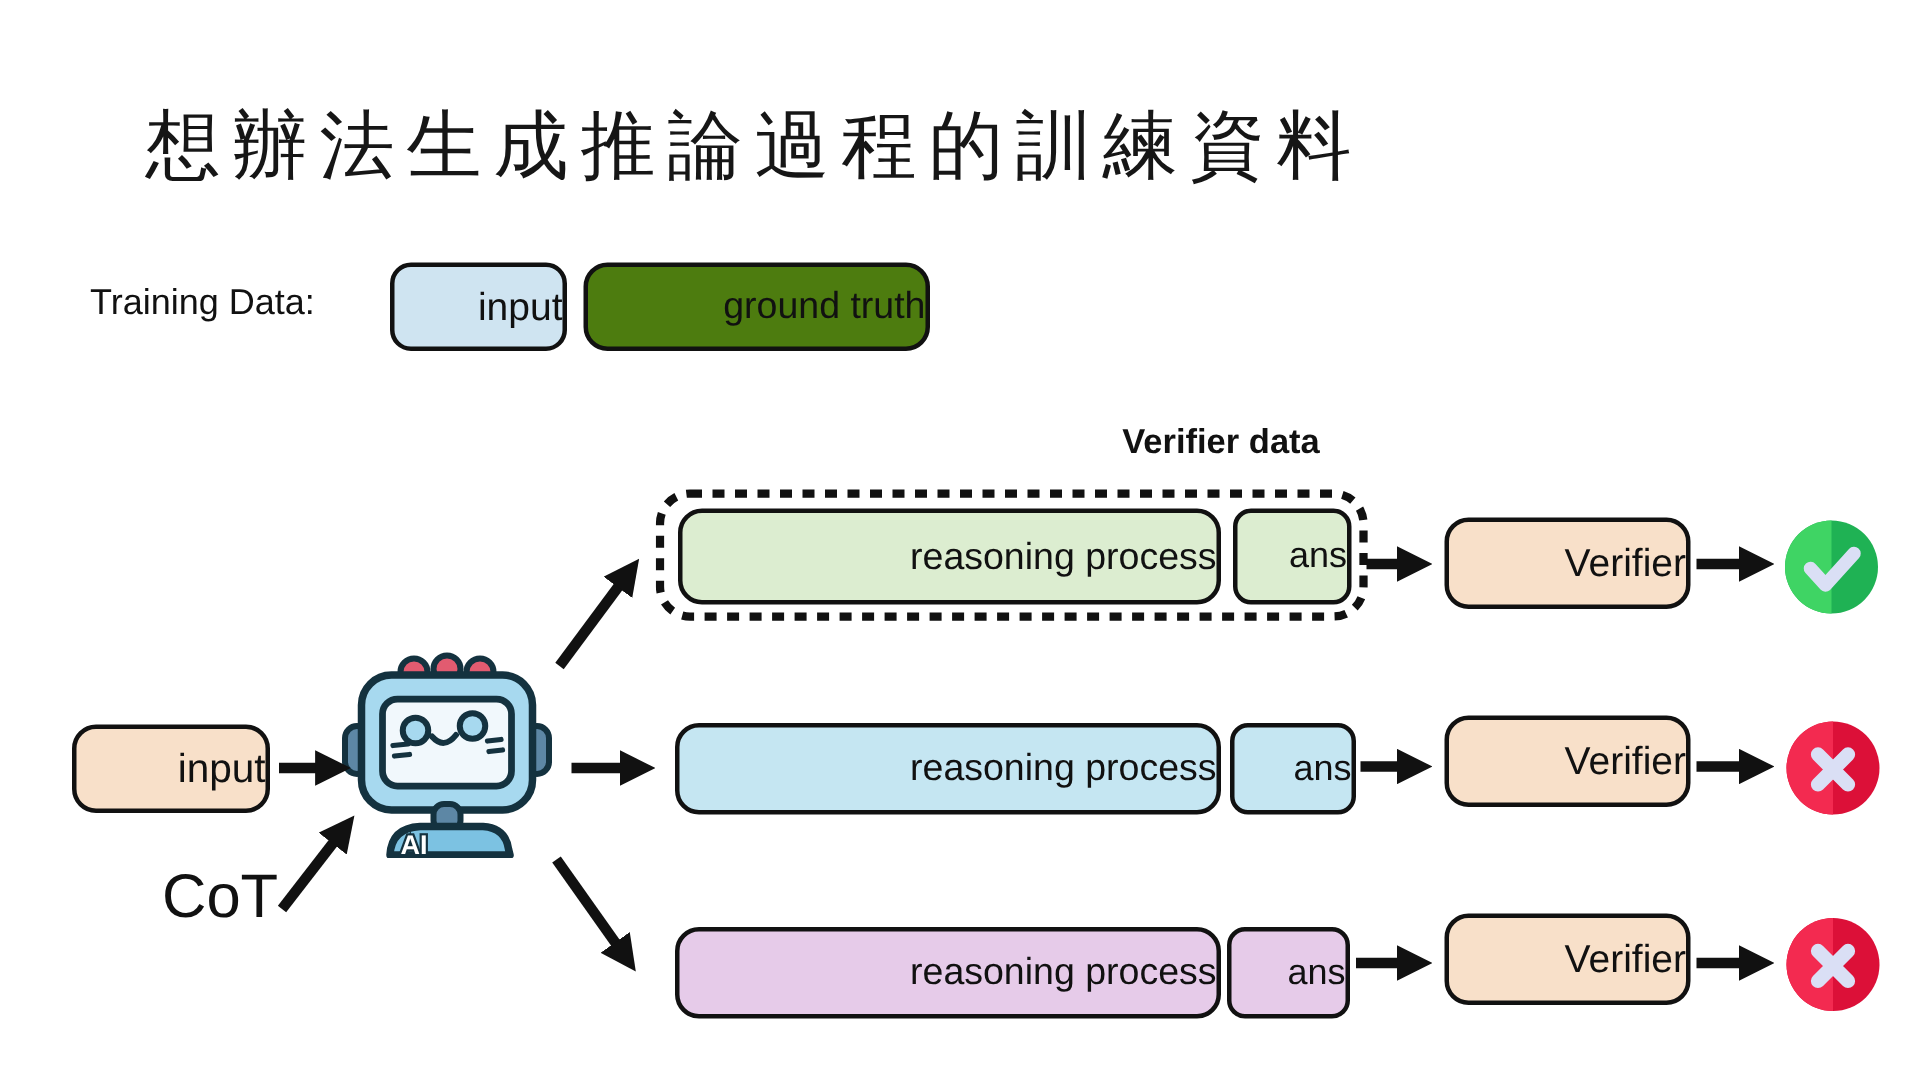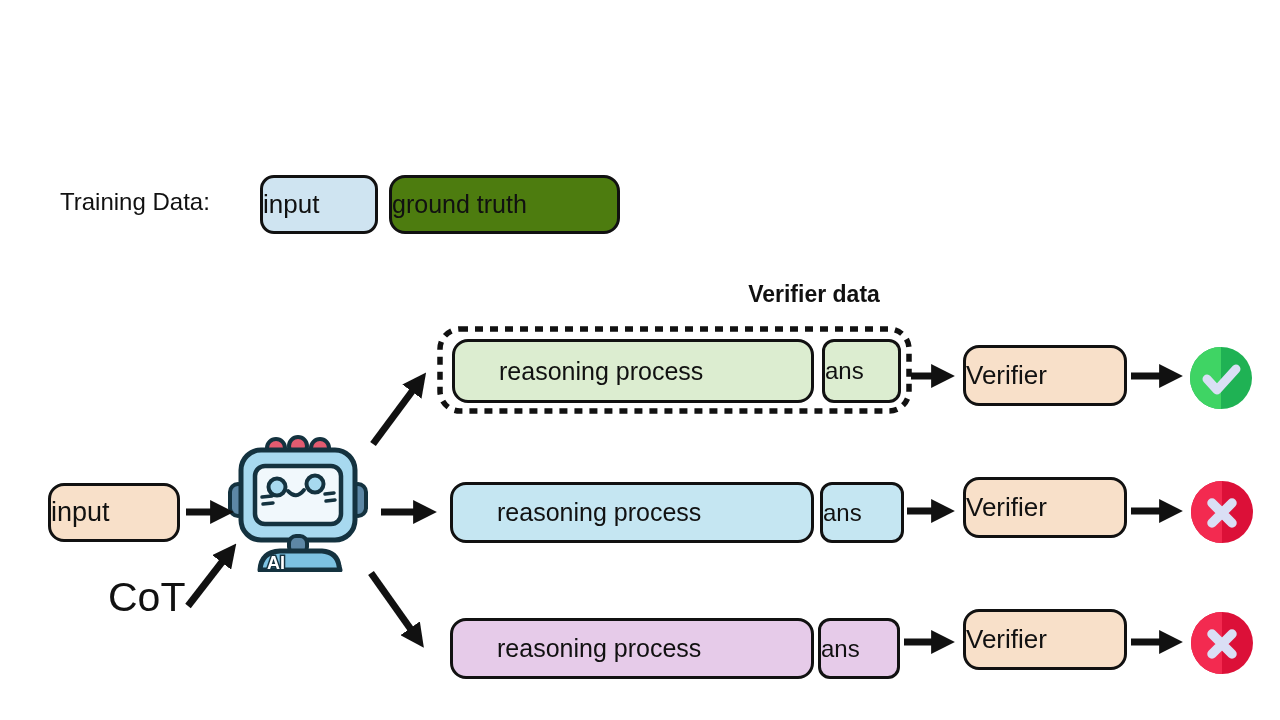--- a/index.html
+++ b/index.html
@@ -9,21 +9,21 @@
     font-family: "Liberation Sans", "DejaVu Sans", sans-serif;
     color: #111;
   }
   .abs { position: absolute; }
   .title {
     left: 97px; top: 70px; font-size: 50px; letter-spacing: 8px;
     font-weight: 400; color: #161616; white-space: nowrap; line-height: 1.1;
   }
   .legend-label { left: 60px; top: 188px; font-size: 24px; }
   .box {
-    display: flex; align-items: center; justify-content: flex-start;
+    display: flex; align-items: center; justify-content: flex-end;
     border: 3.5px solid #111; box-sizing: border-box; background: #fff;
     white-space: nowrap;
   }
   .legend-input  { left: 260px; top: 175px; width: 118px; height: 59px; border-radius: 14px; font-size: 26px; }
   .legend-gt     { left: 389px; top: 175px; width: 231px; height: 59px; border-radius: 16px; font-size: 25px; }
   .td-label { left: 718px; top: 281px; width: 192px; text-align: center; font-size: 23px; font-weight: 700; }
   .reasoning { width: 362px; height: 64px; border-radius: 16px; font-size: 25px; padding-left: 44px; }
   .ans       { height: 64px; border-radius: 12px; font-size: 24px; }
   .verifier  { width: 164px; height: 61px; border-radius: 16px; font-size: 26px; }
   .r1 .reasoning { left: 452px; top: 339px; }
@@ -38,20 +38,21 @@
   .input-box { left: 48px; top: 483px; width: 132px; height: 59px; border-radius: 16px; font-size: 27px; }
   .cot { left: 108px; top: 574px; font-size: 41px; }
   .icon64 { width: 64px; height: 64px; }
   .arrows { left: 0; top: 0; pointer-events: none; }
 </style>
 </head>
 <body>
 
 <div class="slide">
 
+  <div class="abs title">想辦法生成推論過程的訓練資料</div>
 
   <div class="abs legend-label">Training Data:</div>
   <div class="abs box legend-input" style="background: rgb(207, 228, 241);">
     <span>input</span>
   </div>
   <div class="abs box legend-gt" style="background: #4d7c0f;">
     <span>ground truth</span>
   </div>
 
   <div class="abs td-label">Verifier data</div>

